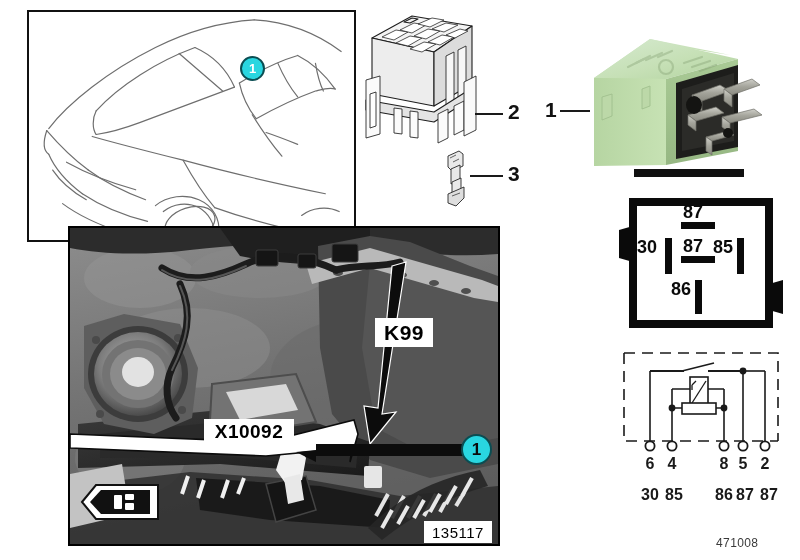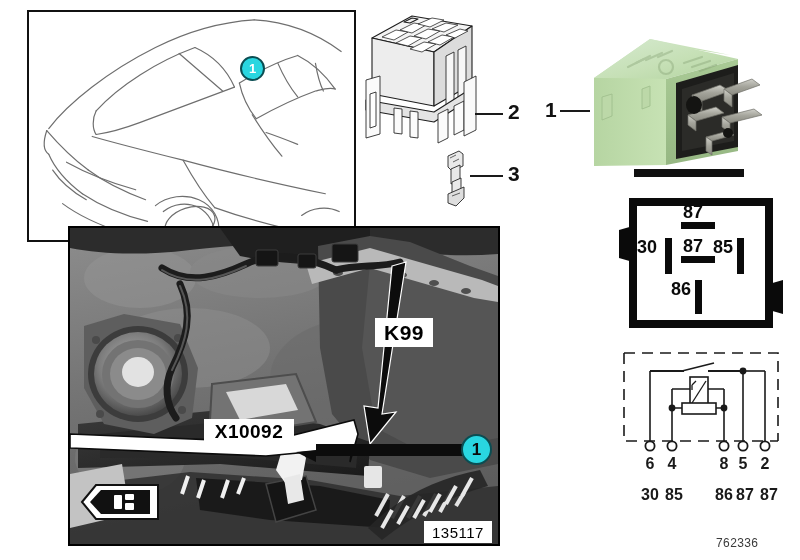--- a/index.html
+++ b/index.html
@@ -515,13 +515,13 @@
 <svg class="abs" id="direction-indicator" viewBox="0 0 80 42">
   <polygon points="2,21 16,4 78,4 78,38 16,38" fill="#ffffff" stroke="#111111" stroke-width="2"></polygon>
   <polygon points="10,21 21,9 70,9 70,33 21,33" fill="#111111"></polygon>
   <g fill="#ffffff">
     <rect x="34" y="14" width="8" height="14" rx="1"></rect>
     <rect x="45" y="13" width="9" height="6" rx="1"></rect>
     <rect x="45" y="22" width="9" height="7" rx="1"></rect>
   </g>
 </svg>
 
-<div class="abs" id="footer-num">762336</div>
+<div class="abs" id="footer-num">471008</div>
 
 </body></html>

